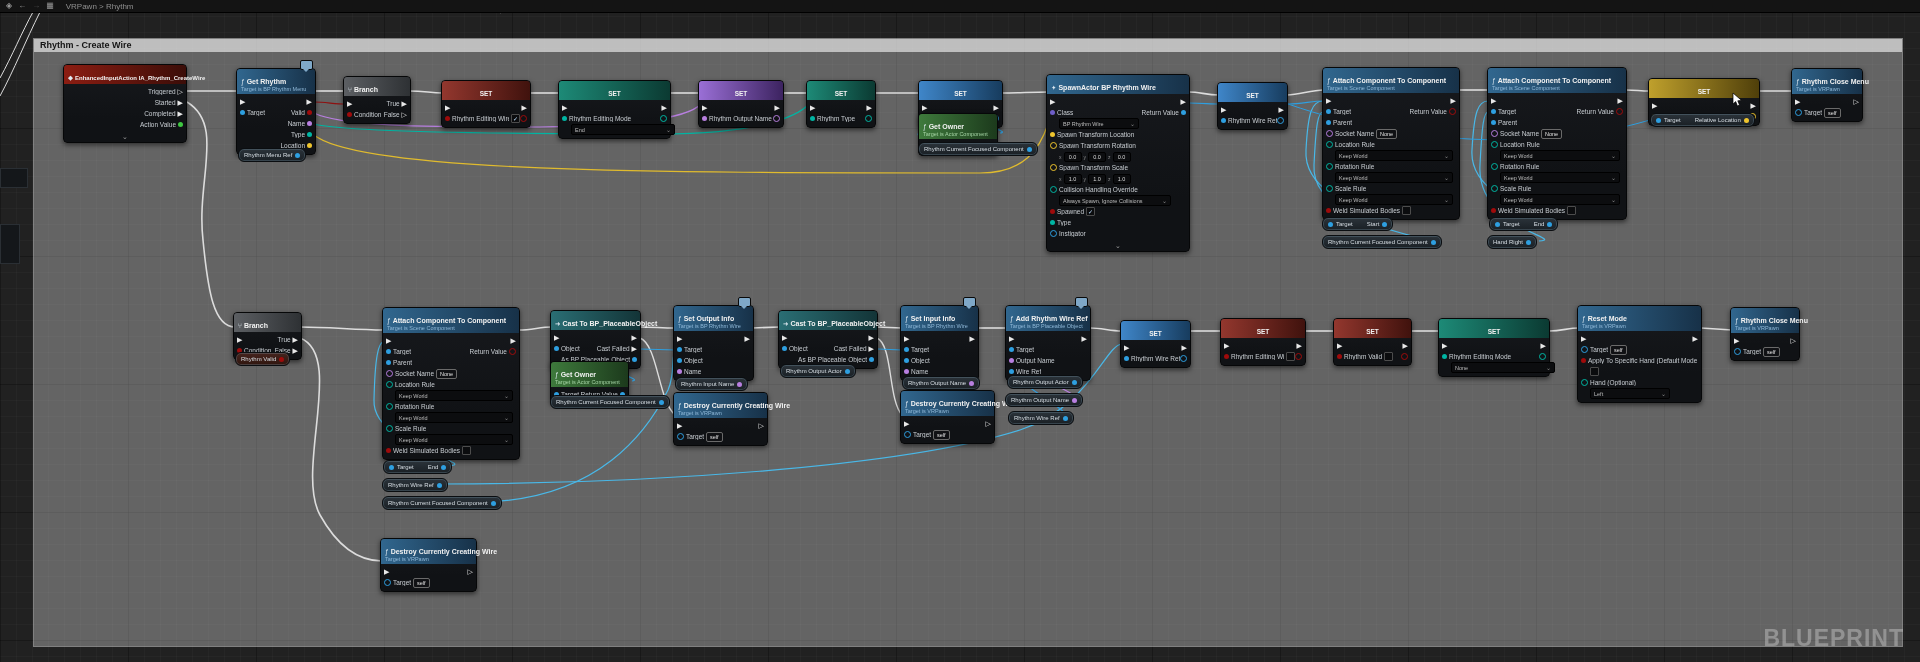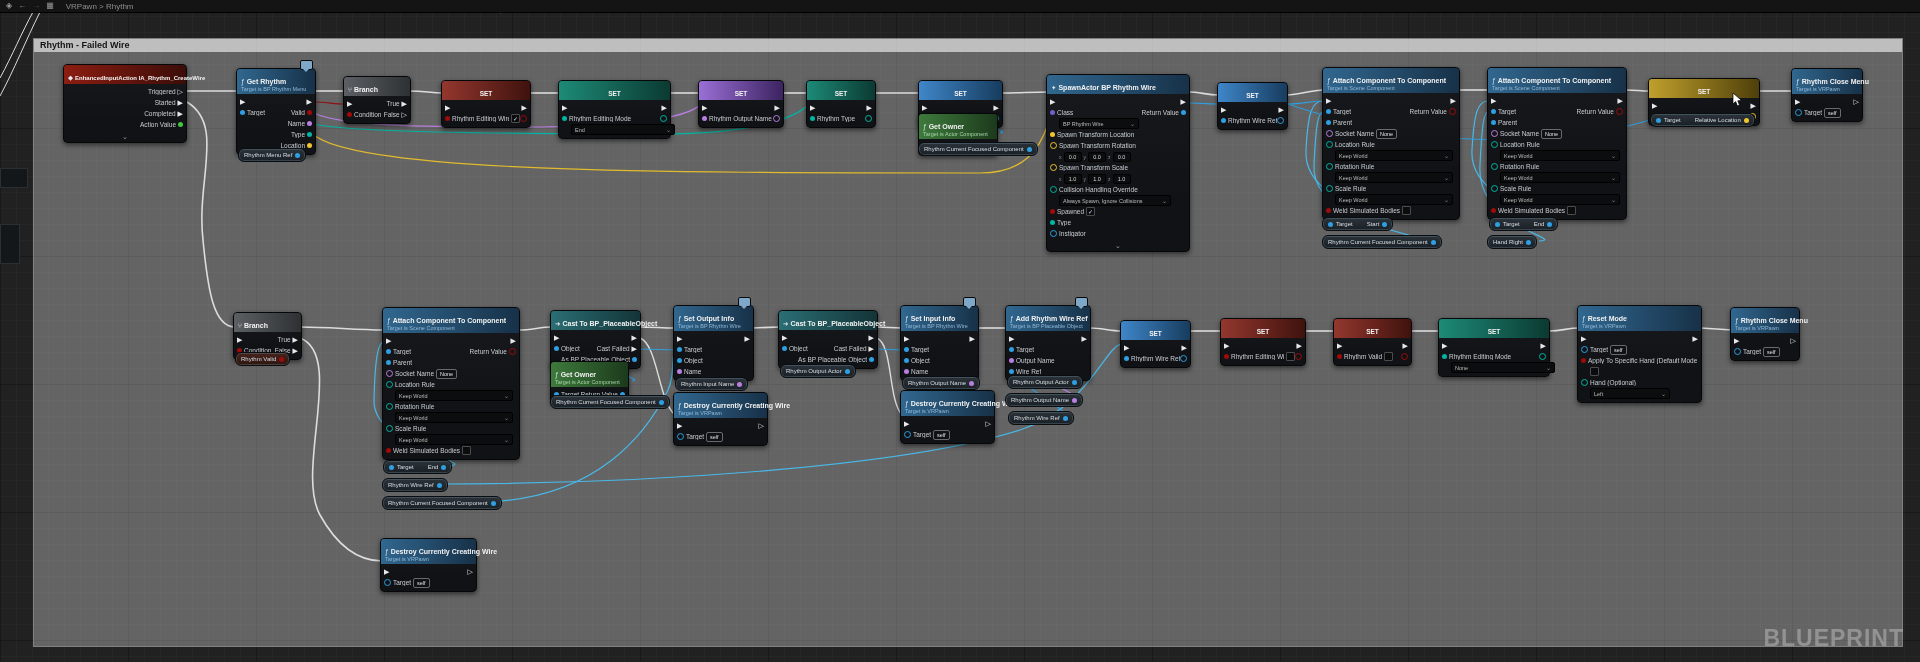--- a/index.html
+++ b/index.html
@@ -74,21 +74,21 @@
   <div class="toolbar">
     <span class="tb-ic">◈</span>
     <span class="tb-ic">←</span>
     <span class="tb-ic dim">→</span>
     <span class="tb-ic">▦</span>
     <span class="crumb">VRPawn &gt; Rhythm</span>
   </div>
   <span class="zoomlbl">Zoom 1:1</span>
 
   <div class="comment">
-    <div class="comment-title">Rhythm - Failed Wire</div>
+    <div class="comment-title">Rhythm - Create Wire</div>
   </div>
 
   <svg class="wires" width="1920" height="662" id="wiresvg">
       <path d="M0,96 C14,70 26,40 40,12" stroke="#dcdcdc" stroke-width="1" fill="none"></path>
       <path d="M0,78 C12,56 22,32 33,12" stroke="#dcdcdc" stroke-width="1" fill="none"></path>
       <path d="M500,13 L517,1" stroke="#dcdcdc" stroke-width="1" fill="none"></path>
       <path d="M187,91 L238,91" stroke="#dcdcdc" stroke-width="1.6" fill="none"></path>
       <path d="M314,91 L345,91" stroke="#dcdcdc" stroke-width="1.6" fill="none"></path>
       <path d="M409,91 C425,91 430,93 443,93" stroke="#dcdcdc" stroke-width="1.6" fill="none"></path>
       <path d="M530,93 L560,93" stroke="#dcdcdc" stroke-width="1.6" fill="none"></path>

